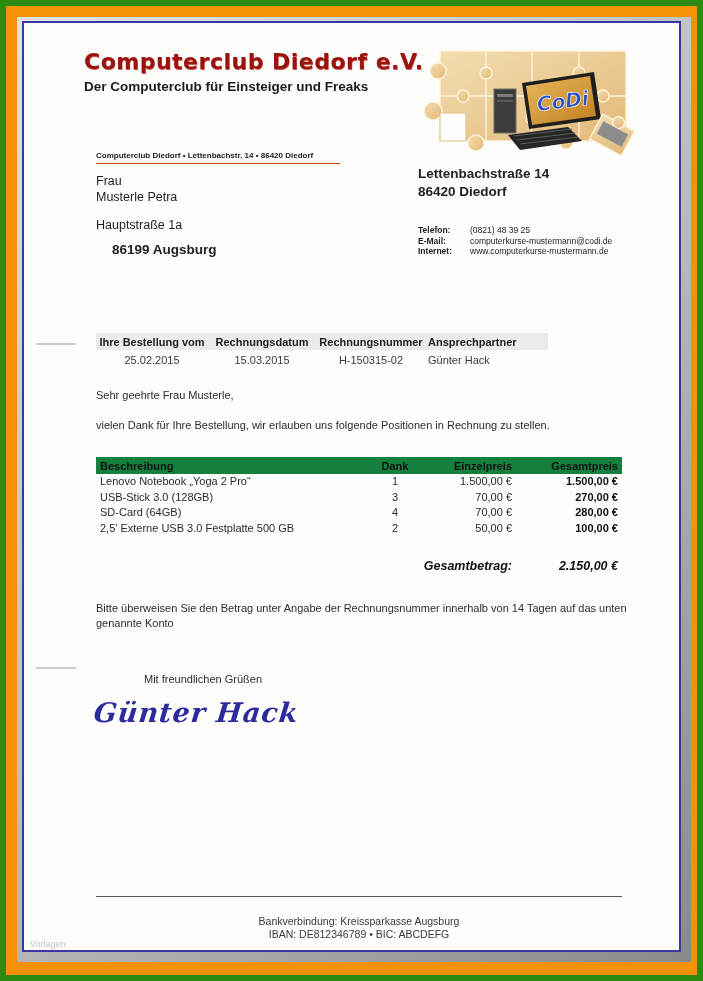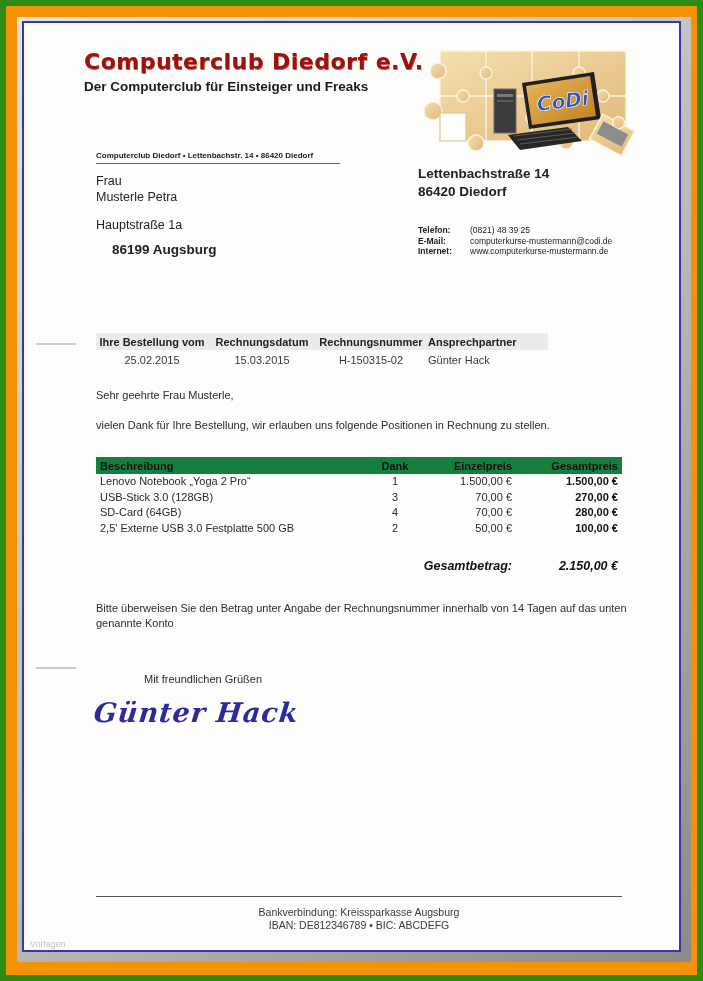--- a/index.html
+++ b/index.html
@@ -94,21 +94,21 @@
     position:absolute; left:70px; top:674px;
     font-family:"DejaVu Serif", serif;
     font-size:27px; font-weight:bold; font-style:italic;
     color:#2b2b9e; letter-spacing:1px;
     transform:skewX(-6deg);
   }
   
   .footer {
     position:absolute; left:72px; top:873px; width:526px;
     border-top:1px solid #555;
-    padding-top:9px;
+    padding-top:18px;
     text-align:center; font-size:10.5px; line-height:13px; color:#3a3a3a;
   }
   .watermark { position:absolute; left:6px; top:916px; font-size:9px; color:#c4c4c4; }
 </style>
 </head>
 <body>
 
 <div class="frame-green">
   <div class="frame-orange">
     <div class="frame-gray">

